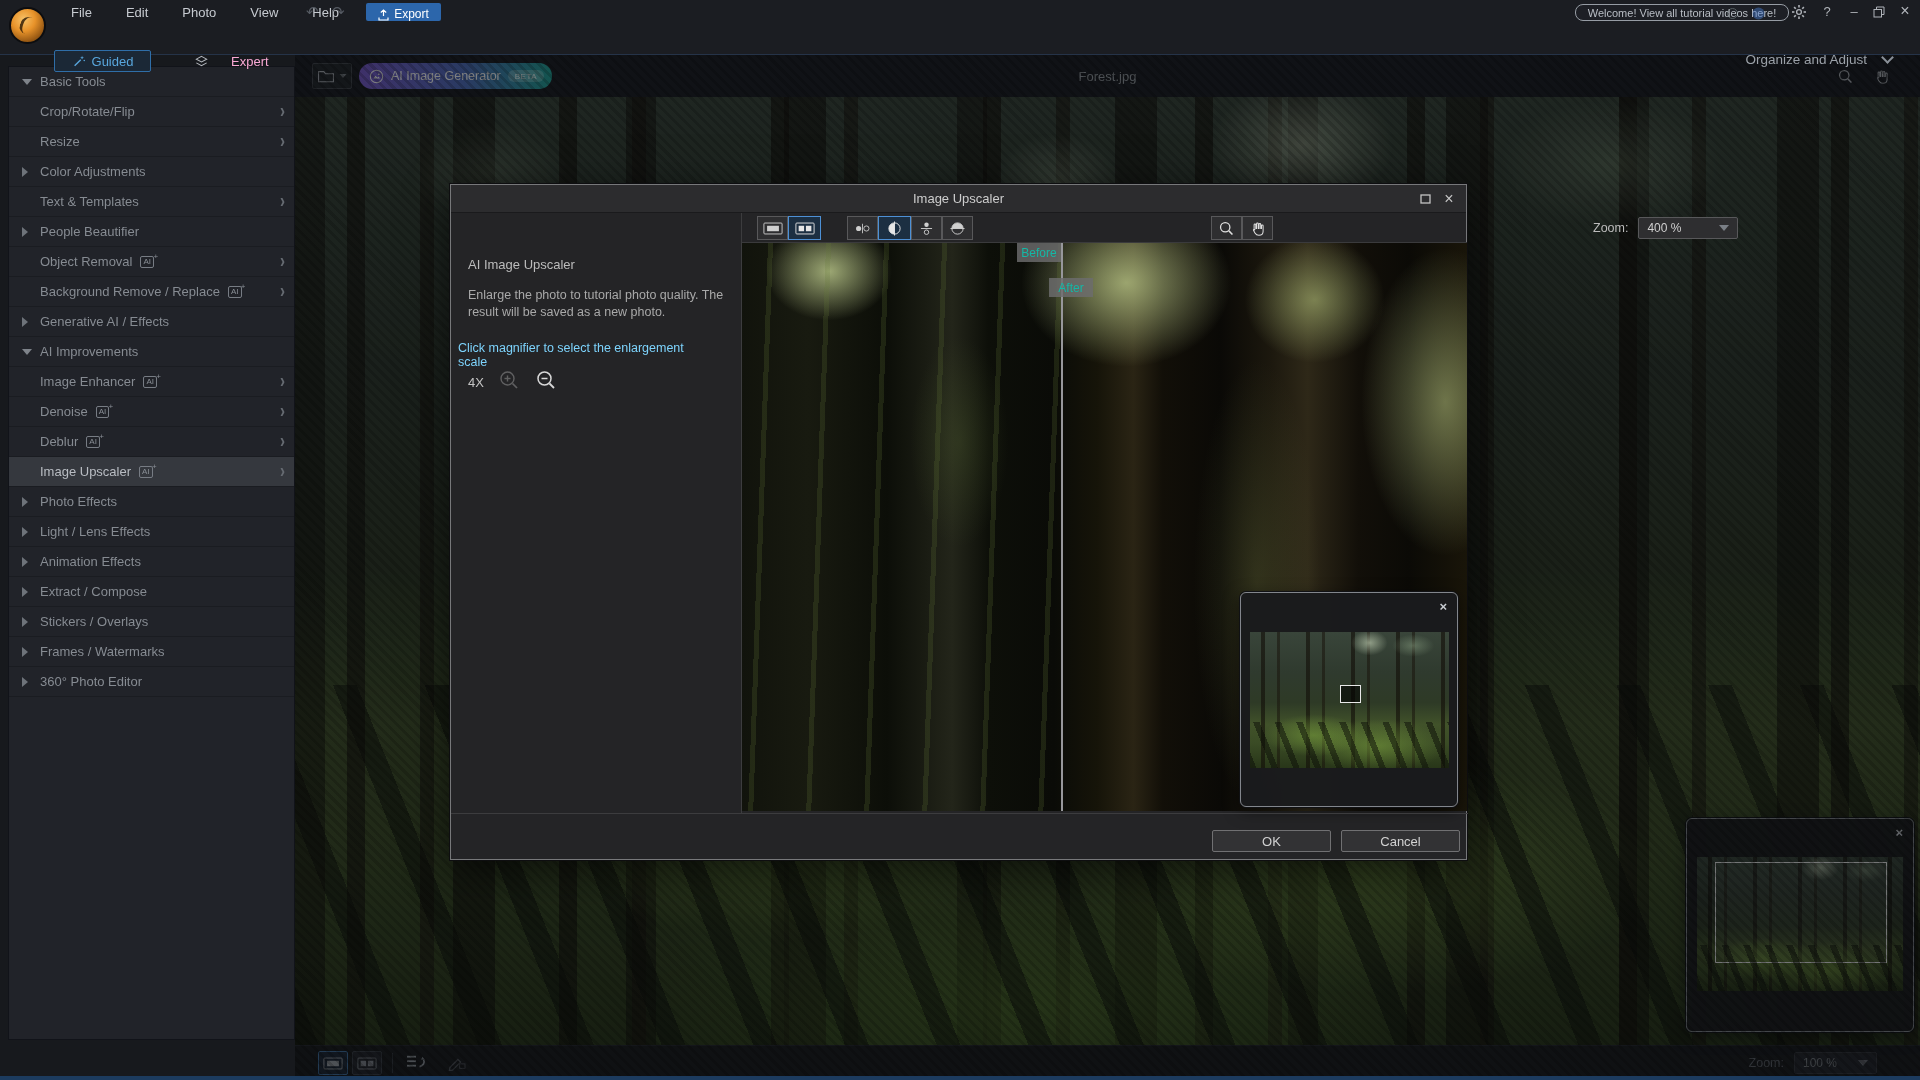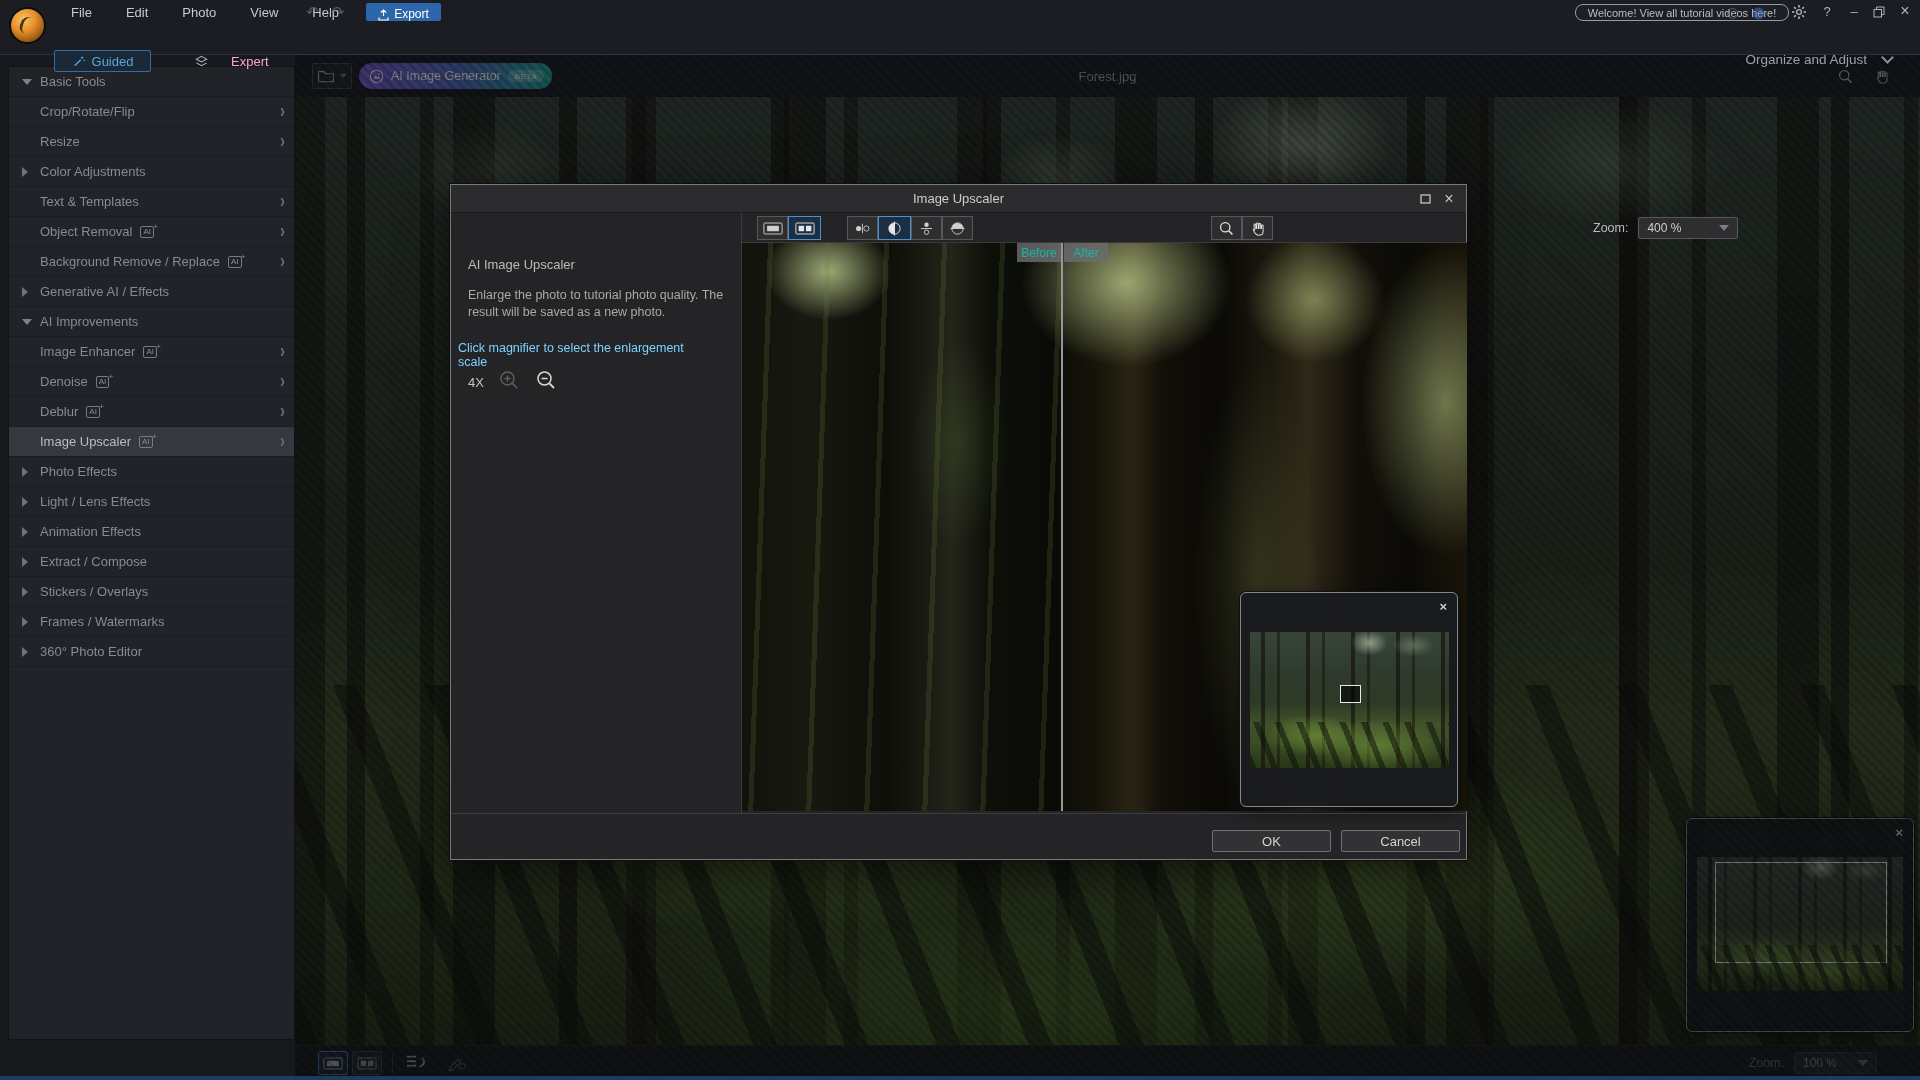--- a/index.html
+++ b/index.html
@@ -273,20 +273,24 @@
     </div>
   <div class="srow">
       <span class="tri right"></span>
       <span>Color Adjustments</span>
     </div>
   <div class="srow">
       <span>Text &amp; Templates</span>
       <span class="chev">›</span>
     </div>
   <div class="srow">
+      <span class="tri right"></span>
+      <span>People Beautifier</span>
+    </div>
+  <div class="srow">
       <span>Object Removal</span>
       <span class="ai-badge">AI</span>
       <span class="chev">›</span>
     </div>
   <div class="srow">
       <span>Background Remove / Replace</span>
       <span class="ai-badge">AI</span>
       <span class="chev">›</span>
     </div>
   <div class="srow">
@@ -532,21 +536,21 @@
         </svg>
     </span>
   </div>
 
   <div id="preview">
     <div class="bark"></div>
     <div id="pv-divider"></div>
     <div class="pv-tab" style="left:275px;">
         <span>Before</span>
       </div>
-    <div class="pv-tab" style="left:322px;">
+    <div class="pv-tab" style="left:307px;margin-top:35px;">
         <span>After</span>
       </div>
   </div>
 
   <div id="dlg-nav" class="navpanel">
     <span class="nav-close" style="right:10px;top:7px;">×</span>
     <div class="thumb forest-sm">
       <div class="viewport-rect" style="left:90px;top:53px;width:21px;height:18px;background:rgba(0,0,0,.55);"></div>
     </div>
   </div>

